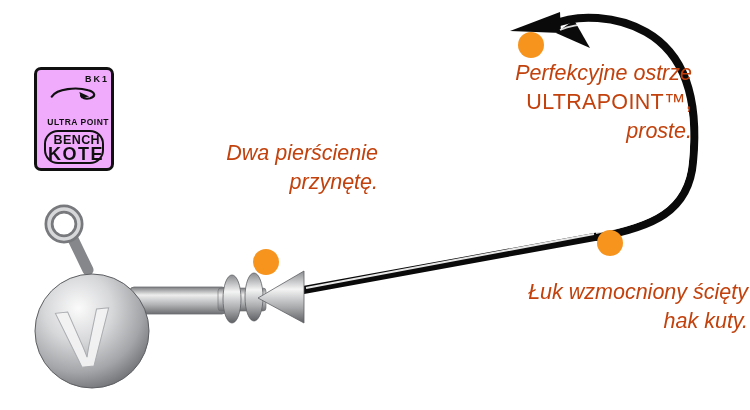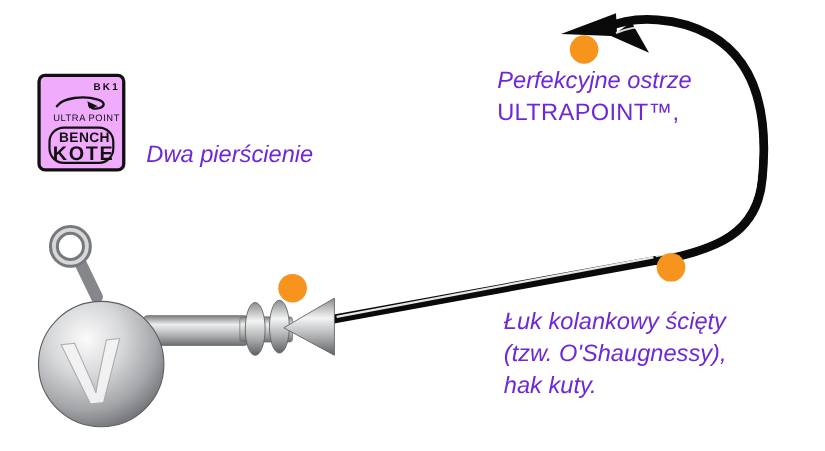--- a/index.html
+++ b/index.html
@@ -6,37 +6,37 @@
   .canvas{
     position:relative;width:750px;height:410px;background:#ffffff;overflow:hidden;
     font-family:"Liberation Sans", sans-serif;color:#1b1b1b;
   }
   .art{position:absolute;left:0;top:0;width:750px;height:410px;z-index:1;}
   .dot{position:absolute;width:26px;height:26px;border-radius:50%;background:#F7941E;z-index:3;}
   .dot-point{left:518px;top:32px;}
   .dot-keeper{left:253px;top:249px;}
   .dot-bend{left:597px;top:230px;}
   .annotation{
-    position:absolute;z-index:4;text-align:left;font-style:italic;
-    font-size:21.5px;line-height:29px;color:#6d28d9;
+    position:absolute;z-index:4;text-align:right;font-style:italic;
+    font-size:21.5px;line-height:29px;color:#c2410c;
   }
-  .ann-keeper{left:133px;top:126px;width:245px;}
+  .ann-keeper{left:133px;top:139px;width:245px;}
   .ann-point{left:452px;top:59px;width:240px;}
   .ann-bend{left:458px;top:278px;width:290px;}
   .brand-b{font-style:normal;font-weight:400;letter-spacing:.3px;}
   .brand-l{font-style:normal;font-weight:400;letter-spacing:.3px;margin-top:47px;}
   
   .badge{
     position:absolute;left:34px;top:67px;width:70px;z-index:4;
     border:3px solid #101010;border-radius:7px;background:#f0abfc;
     padding:4px 2px 4px 2px;text-align:right;
   }
   .badge-bk1{font-weight:700;font-size:9px;letter-spacing:2px;color:#101010;}
   .badge-hook{display:block;margin:1px auto 0 auto;}
-  .badge-up{font-weight:400;font-size:8.5px;letter-spacing:.5px;color:#101010;margin-top:1px;}
+  .badge-up{font-weight:700;font-size:8.5px;letter-spacing:.5px;color:#101010;margin-top:16px;}
   .badge-box{
     margin:3px auto 0 auto;border:2px solid #101010;border-radius:14px;
     padding:1px 2px;width:52px;
   }
   .badge-bench{font-weight:700;font-size:12.5px;letter-spacing:.4px;color:#101010;line-height:14px;}
   .badge-kote{font-weight:700;font-size:18px;letter-spacing:1.5px;color:#101010;line-height:14px;}
   .vmark{
     font-family:"Liberation Sans", sans-serif;font-weight:700;font-size:82px;
     fill:#f3f3f4;stroke:#a9abae;stroke-width:1;opacity:.95;
   }
@@ -116,28 +116,29 @@
       <div class="badge-kote">KOTE</div>
     </div>
   </div>
 
   <div class="dot dot-point"></div>
   <div class="dot dot-keeper"></div>
   <div class="dot dot-bend"></div>
 
   <div class="annotation ann-keeper">
     <div>Dwa pierścienie</div>
+    <div>przynętę.</div>
   </div>
 
   <div class="annotation ann-point">
     <div>Perfekcyjne ostrze</div>
     <div>
       <span class="brand-b">ULTRA</span><span class="brand-l">POINT™,</span>
     </div>
+    <div>proste.</div>
   </div>
 
   <div class="annotation ann-bend">
-    <div>Łuk kolankowy ścięty</div>
-    <div>(tzw. O'Shaugnessy),</div>
+    <div>Łuk wzmocniony ścięty</div>
     <div>hak kuty.</div>
   </div>
 
 </div>
 
 </body></html>

